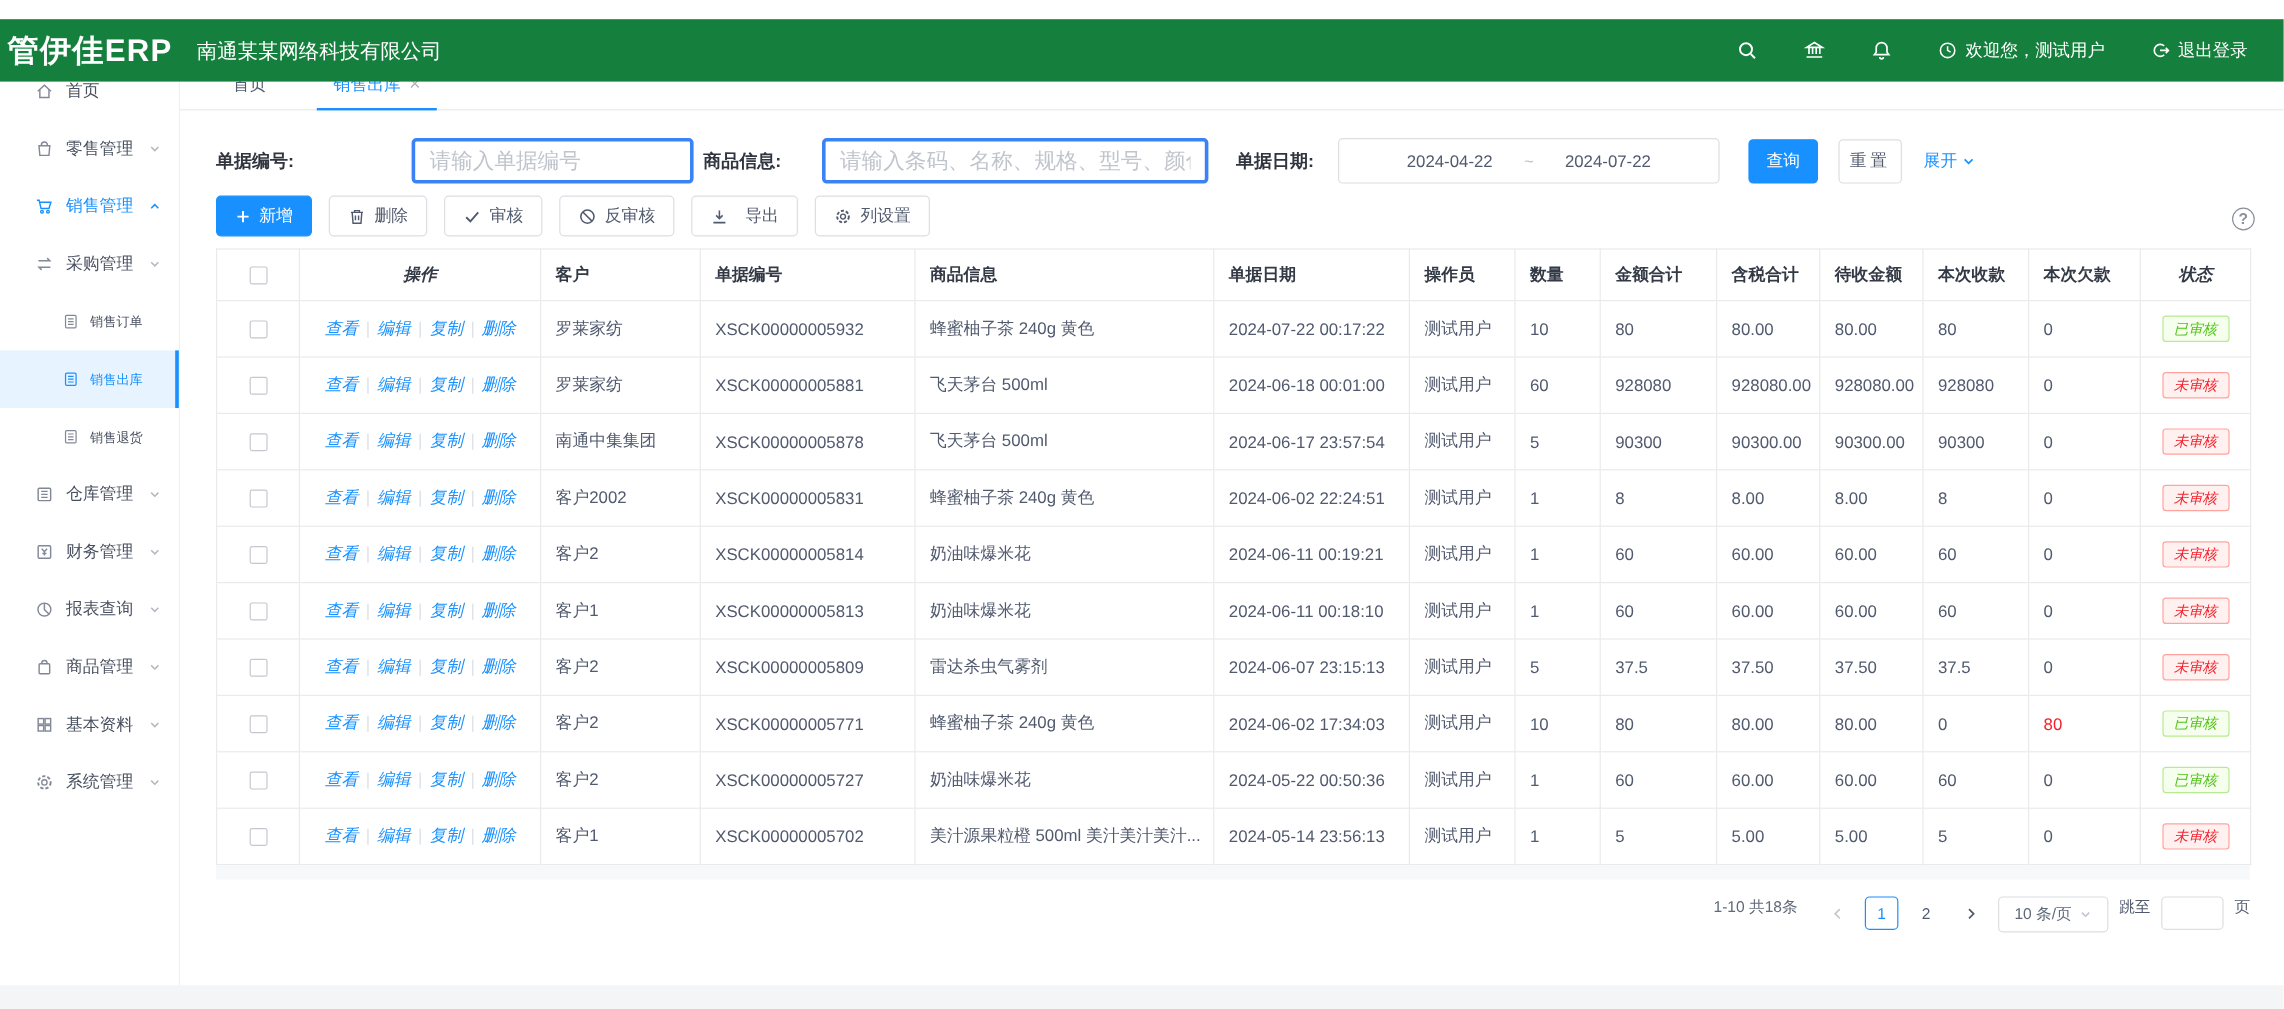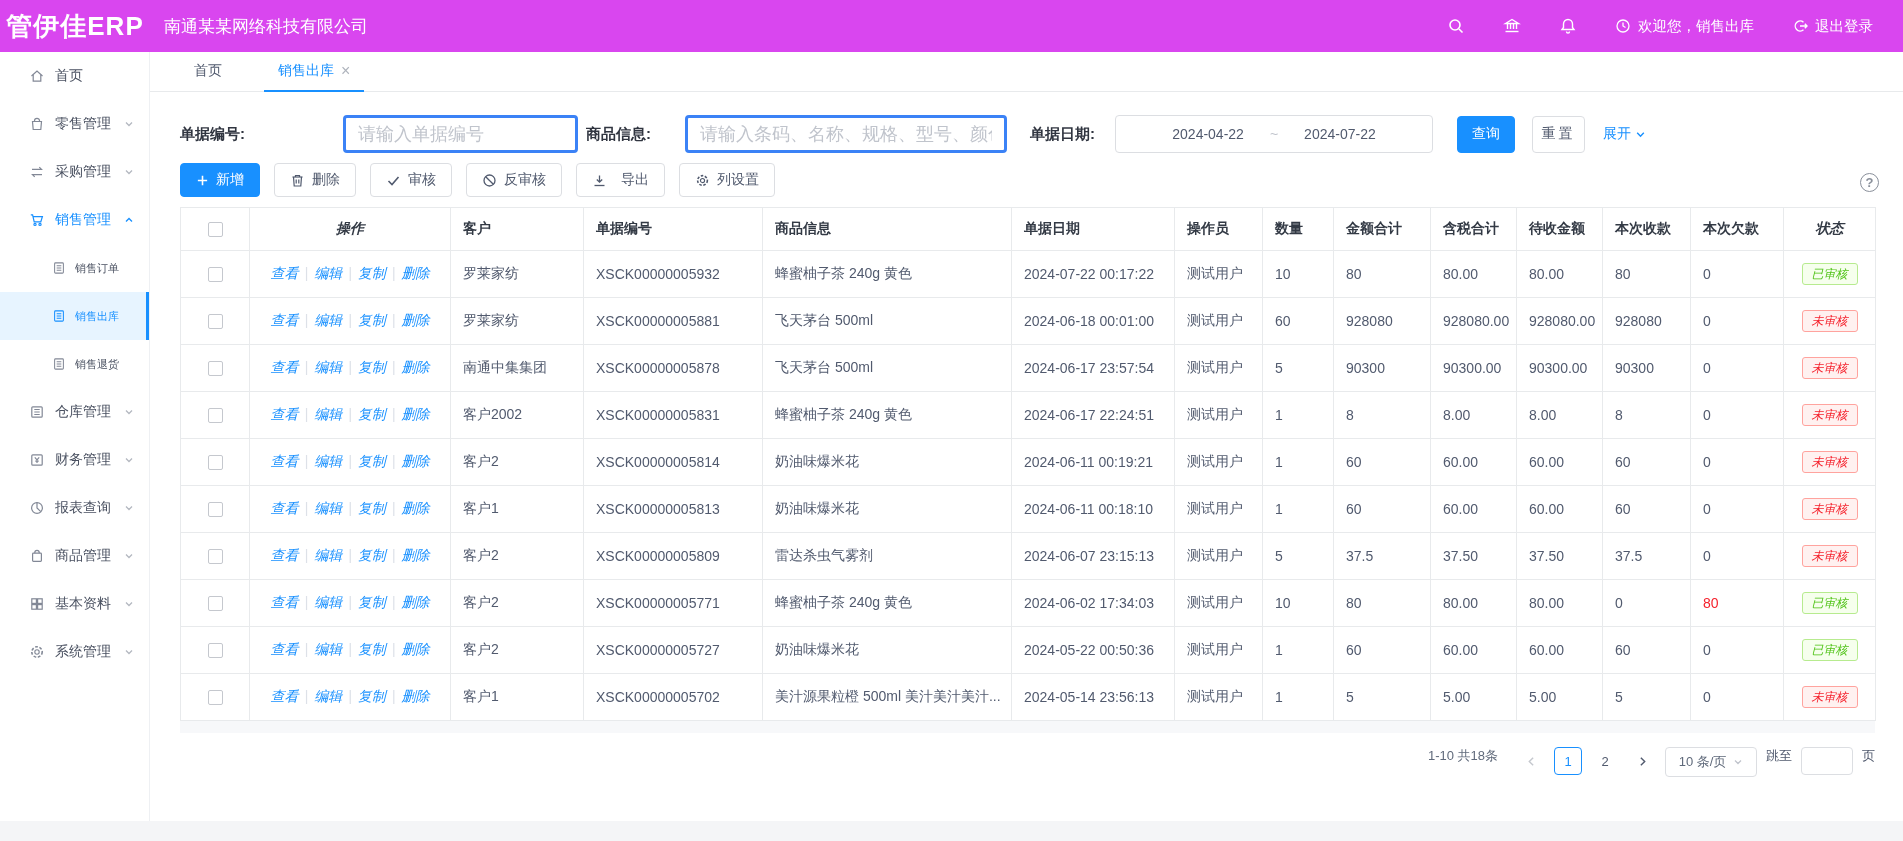--- a/index.html
+++ b/index.html
@@ -1,20 +1,20 @@
 <!DOCTYPE html>
 <html><head>
 <meta charset="utf-8">
 <style>
   * { margin:0; padding:0; box-sizing:border-box; }
   html,body { width:1903px; height:841px; overflow:hidden; background:#fff;
     font-family:"Liberation Sans","DejaVu Sans",sans-serif; }
 
   
-  .top-header { position:fixed; top:0; left:0; width:1903px; height:52px; background:#d946ef;
+  .top-header { position:fixed; top:16px; left:0; width:1903px; height:52px; background:#15803d;
     display:flex; align-items:center; color:#fff; z-index:30; }
   .logo { width:150px; text-align:center; font-size:26px; font-weight:700; letter-spacing:1px; cursor:pointer; }
   .company { font-size:17px; font-weight:500; margin-left:14px; }
   .header-right { margin-left:auto; display:flex; align-items:center; gap:38px; padding-right:30px; font-size:14.5px; }
   .hicon { display:flex; align-items:center; cursor:pointer; }
   .welcome,.logout { display:flex; align-items:center; gap:7px; cursor:pointer; }
 
   
   .sidebar { position:fixed; top:52px; left:0; bottom:0; width:150px; background:#fff;
     border-right:1px solid #eef0f3; z-index:20; }
@@ -132,21 +132,21 @@
           <path d="M7.5 14.6 a1.5 1.5 0 0 0 3 0"></path>
         </svg>
     </span>
     <span class="welcome">
       <span class="hicon">
           <svg width="16" height="16" viewBox="0 0 16 16" fill="none" stroke="currentColor" stroke-width="1.3">
             <circle cx="8" cy="8" r="6"></circle>
             <path d="M8 4.5 V8 L10.5 9.5"></path>
           </svg>
         </span>
-      <span>欢迎您，销售出库</span>
+      <span>欢迎您，测试用户</span>
     </span>
     <span class="logout">
       <span class="hicon">
           <svg width="16" height="16" viewBox="0 0 16 16" fill="none" stroke="currentColor" stroke-width="1.4">
             <path d="M11.5 4.2 A5 5 0 1 0 11.5 11.8"></path>
             <path d="M8 8 H15 M12.8 5.8 L15 8 L12.8 10.2"></path>
           </svg>
         </span>
       <span>退出登录</span>
     </span>
@@ -170,45 +170,45 @@
           <path d="M3.5 5.5 H12.5 L11.8 13.5 H4.2 Z"></path>
         </svg>
       </span>
       <span class="slabel">零售管理</span>
       <span class="chev">
         <svg width="10" height="10" viewBox="0 0 10 10" fill="none" stroke="currentColor" stroke-width="1.3">
           <path d="M2 3.5 L5 6.5 L8 3.5"></path>
         </svg>
       </span>
     </div>
-    <div class="side-item">
-      <span class="sicon">
-        <svg width="16" height="16" viewBox="0 0 16 16" fill="none" stroke="currentColor" stroke-width="1.2">
-          <path d="M3 5.3 H12.5 L10.3 3.1 M13 10.7 H3.5 L5.7 12.9"></path>
-        </svg>
-      </span>
-      <span class="slabel">采购管理</span>
-      <span class="chev">
-        <svg width="10" height="10" viewBox="0 0 10 10" fill="none" stroke="currentColor" stroke-width="1.3">
-          <path d="M2 3.5 L5 6.5 L8 3.5"></path>
-        </svg>
-      </span>
-    </div>
     <div class="side-item active">
       <span class="sicon">
         <svg width="16" height="16" viewBox="0 0 16 16" fill="none" stroke="currentColor" stroke-width="1.2">
           <path d="M1.8 2.8 H3.6 L5.2 9.8 H11.8 L13.4 4.6 H4.2"></path>
           <circle cx="6" cy="12.4" r="1.1"></circle>
           <circle cx="11" cy="12.4" r="1.1"></circle>
         </svg>
       </span>
       <span class="slabel">销售管理</span>
       <span class="chev">
         <svg width="10" height="10" viewBox="0 0 10 10" fill="none" stroke="currentColor" stroke-width="1.3">
           <path d="M2 6.5 L5 3.5 L8 6.5"></path>
+        </svg>
+      </span>
+    </div>
+    <div class="side-item">
+      <span class="sicon">
+        <svg width="16" height="16" viewBox="0 0 16 16" fill="none" stroke="currentColor" stroke-width="1.2">
+          <path d="M3 5.3 H12.5 L10.3 3.1 M13 10.7 H3.5 L5.7 12.9"></path>
+        </svg>
+      </span>
+      <span class="slabel">采购管理</span>
+      <span class="chev">
+        <svg width="10" height="10" viewBox="0 0 10 10" fill="none" stroke="currentColor" stroke-width="1.3">
+          <path d="M2 3.5 L5 6.5 L8 3.5"></path>
         </svg>
       </span>
     </div>
     <div class="side-sub">
       <span class="sicon">
         <svg width="14" height="14" viewBox="0 0 15 15" fill="none" stroke="currentColor" stroke-width="1.1">
           <rect x="2.8" y="2" width="9.4" height="11" rx="1"></rect>
           <path d="M5 5 H10 M5 7.5 H10 M5 10 H10"></path>
         </svg>
       </span>
@@ -497,21 +497,21 @@
           <td>90300</td>
           <td>0</td>
           <td class="c-center"><span class="badge br">未审核</span></td>
         </tr>
         <tr>
           <td class="c-center"><span class="cb"></span></td>
           <td class="c-center actions"><a>查看</a><span class="sep">|</span><a>编辑</a><span class="sep">|</span><a>复制</a><span class="sep">|</span><a>删除</a></td>
           <td>客户2002</td>
           <td>XSCK00000005831</td>
           <td>蜂蜜柚子茶 240g 黄色</td>
-          <td>2024-06-17 22:24:51</td>
+          <td>2024-06-02 22:24:51</td>
           <td>测试用户</td>
           <td>1</td>
           <td>8</td>
           <td>8.00</td>
           <td>8.00</td>
           <td>8</td>
           <td>0</td>
           <td class="c-center"><span class="badge br">未审核</span></td>
         </tr>
         <tr>

